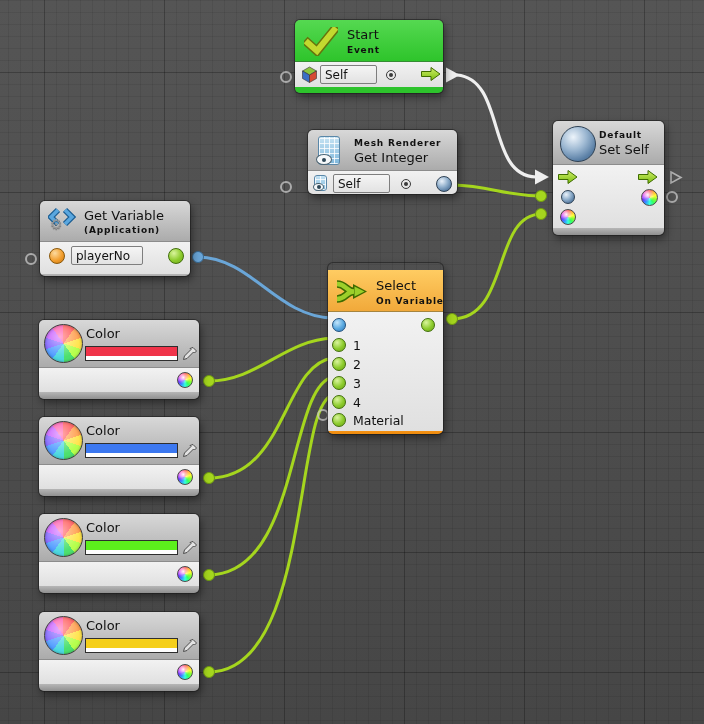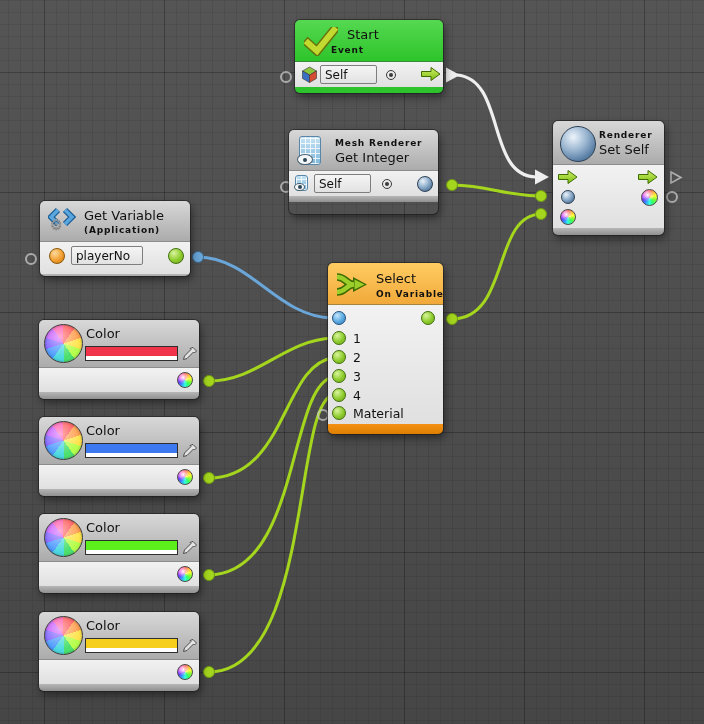--- a/index.html
+++ b/index.html
@@ -14,21 +14,21 @@
       linear-gradient(#555 0%, #464646 100%);
     background-size:120px 120px,120px 120px,12px 12px,12px 12px,100% 100%;
     background-position:0 72px,44px 0,0 0,8px 0,0 0;
   }
   svg.wires{position:absolute;left:0;top:0;z-index:1;}
   .node{position:absolute;z-index:2;border-radius:5px;overflow:hidden;
     box-shadow:0 0 0 1px rgba(25,25,25,.55), 2px 4px 8px rgba(0,0,0,.45);}
   .hdr{position:relative;box-sizing:border-box;border-bottom:1px solid rgba(0,0,0,.35);}
   .hdr-gray{background:linear-gradient(#D8D8D8,#ABABAB);}
   .hdr-green{background:linear-gradient(#55D951,#2EC42B);}
-  .hdr-orange{background:linear-gradient(#FFCC62,#F1A93A);}
+  .hdr-orange{background:linear-gradient(#FFCC62,#F1A93A);margin-top:7px;}
   .bdy{position:relative;background:linear-gradient(#F2F2F2,#E0E0E0);}
   .ftr{position:relative;}
   .ftr-gray{background:linear-gradient(#B6B6B6,#909090);}
   .ftr-green{background:#2DC32C;}
   .ftr-orange{background:linear-gradient(#F49114,#DD7E02);}
   .title{position:absolute;font-size:13px;color:#111;white-space:nowrap;}
   .subtitle{position:absolute;font-size:9px;font-weight:bold;letter-spacing:.8px;color:#111;white-space:nowrap;}
   .field{position:absolute;box-sizing:border-box;background:linear-gradient(#F5F5F5,#E2E2E2);
     border:1px solid #7E7E7E;border-radius:2px;font-size:12px;color:#111;
     padding:2px 4px;line-height:14px;}
@@ -136,38 +136,38 @@
   </svg>
   <div class="stub" style="left:666px;top:191px"></div>
 
   <div class="node" style="left:295px;top:20px;width:148px;height:73px">
     <div class="hdr hdr-green" style="height:42px">
       <svg class="icon-abs" style="left:9px;top:7px" width="34" height="29">
         <polyline points="4,16 13,24 30,3" fill="none" stroke="#66740D" stroke-width="9" stroke-linecap="square"></polyline>
         <polyline points="4,16 13,24 30,3" fill="none" stroke="#C2D92F" stroke-width="6" stroke-linecap="square"></polyline>
       </svg>
       <div class="title" style="left:52px;top:7px">Start</div>
-      <div class="subtitle" style="left:36px;top:25px">Event</div>
+      <div class="subtitle" style="left:52px;top:25px">Event</div>
     </div>
     <div class="bdy" style="height:25px">
       <svg class="icon-abs" style="left:6px;top:4px" width="17" height="17">
         <polygon points="8.5,1 15.5,5 8.5,9 1.5,5" fill="#8BC53F" stroke="#333" stroke-width=".6"></polygon>
         <polygon points="1.5,5 8.5,9 8.5,16.5 1.5,12.5" fill="#3B6FC4" stroke="#333" stroke-width=".6"></polygon>
         <polygon points="15.5,5 8.5,9 8.5,16.5 15.5,12.5" fill="#D64B33" stroke="#333" stroke-width=".6"></polygon>
       </svg>
       <div class="field" style="left:25px;top:3px;width:57px;height:19px">Self</div>
       <div class="target" style="left:91px;top:8px"></div>
       <svg class="icon-abs" style="left:126px;top:5px" width="20" height="14">
           <use href="#arrowIcon"></use>
         </svg>
     </div>
     <div class="ftr ftr-green" style="height:6px"></div>
   </div>
 
-  <div class="node" style="left:289px;top:130px;width:149px;height:84px">
+  <div class="node" style="left:308px;top:130px;width:149px;height:64px">
     <div class="hdr hdr-gray" style="height:41px">
       <div class="mesh-icon" style="left:10px;top:6px;width:20px;height:27px">
         <div class="eye" style="left:-3px;bottom:-1px;width:14px;height:9px"></div>
       </div>
       <div class="subtitle" style="left:46px;top:8px">Mesh Renderer</div>
       <div class="title" style="left:46px;top:20px">Get Integer</div>
     </div>
     <div class="bdy" style="height:25px">
       <div class="mesh-icon" style="left:6px;top:4px;width:11px;height:14px">
         <div class="eye" style="left:-2px;bottom:-1px;width:9px;height:6px"></div>
@@ -223,21 +223,21 @@
       <div class="rowlabel" style="left:25px;top:83px">4</div>
       <div class="port port-green" style="left:4px;top:101px"></div>
       <div class="rowlabel" style="left:25px;top:101px">Material</div>
     </div>
     <div class="ftr ftr-orange" style="height:10px"></div>
   </div>
 
   <div class="node" style="left:553px;top:121px;width:111px;height:114px">
     <div class="hdr hdr-gray" style="height:44px">
       <div class="sphere-lg" style="left:7px;top:5px;width:34px;height:34px"></div>
-      <div class="subtitle" style="left:46px;top:9px">Renderer</div>
+      <div class="subtitle" style="left:46px;top:9px">Default</div>
       <div class="title" style="left:46px;top:21px">Set Self</div>
     </div>
     <div class="bdy" style="height:63px">
       <svg class="icon-abs" style="left:5px;top:5px" width="20" height="14">
           <use href="#arrowIcon"></use>
         </svg>
       <div class="port port-sphere" style="left:8px;top:25px"></div>
       <div class="port port-rainbow" style="left:7px;top:44px;width:16px;height:16px"></div>
       <svg class="icon-abs" style="left:85px;top:5px" width="20" height="14">
           <use href="#arrowIcon"></use>

